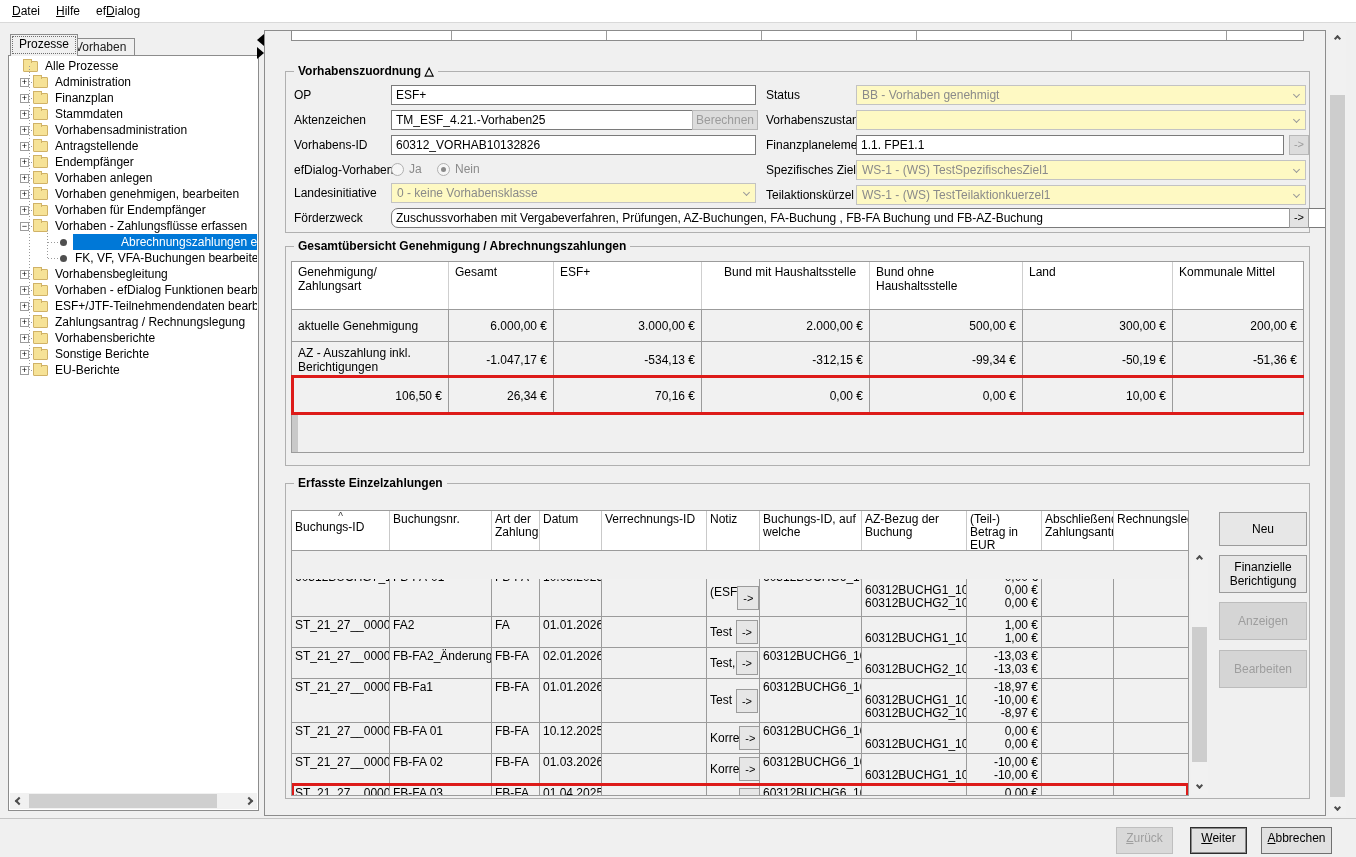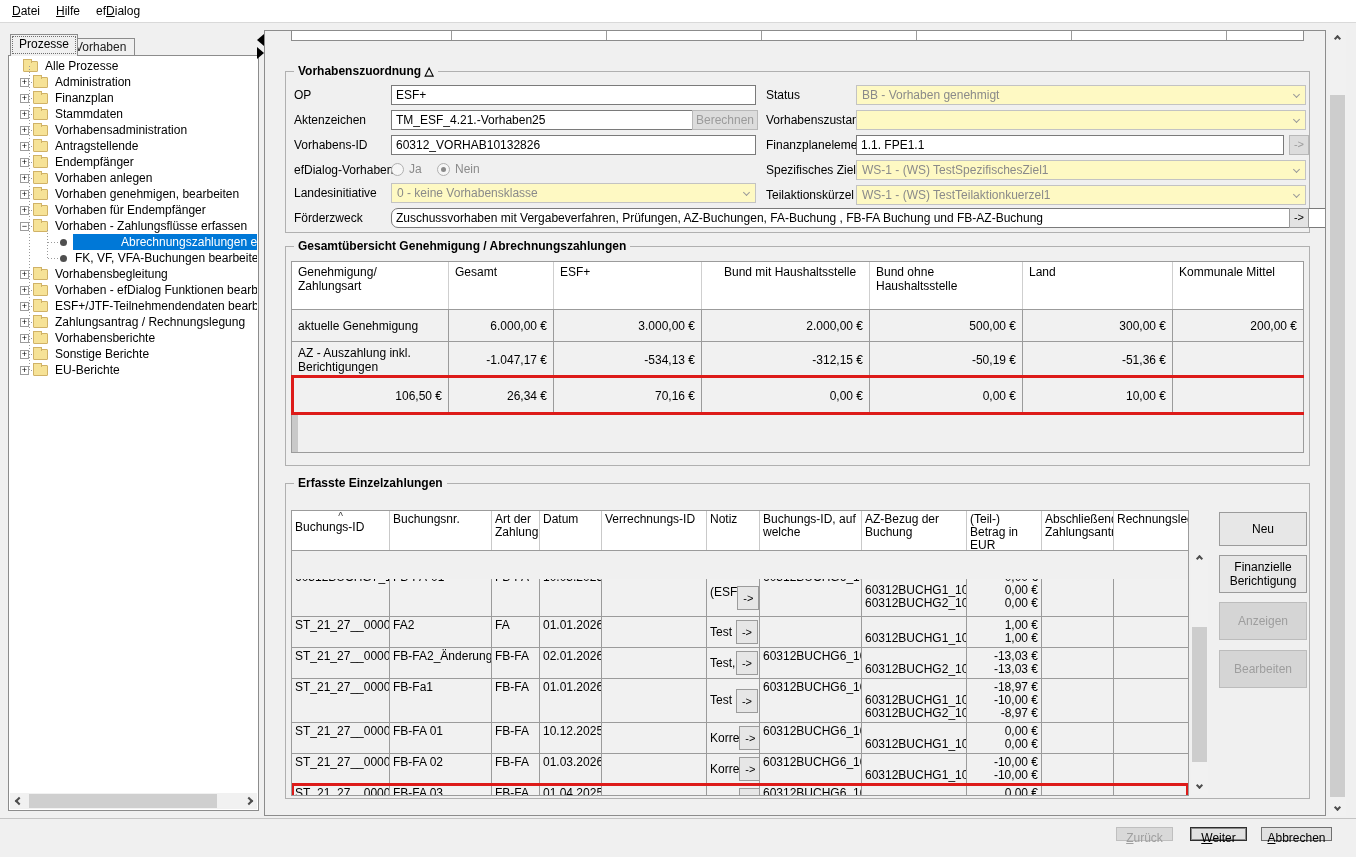--- a/index.html
+++ b/index.html
@@ -131,21 +131,21 @@
 
   .side-buttons { position:absolute; left:933px; top:28px; width:88px; }
   .sbtn { position:absolute; left:0; width:88px; background:#e7e7e7; border:1px solid #9b9b9b; display:flex; align-items:center; justify-content:center; text-align:center; padding:2px; line-height:14px; }
   .sbtn.disabled { background:#d5d5d5; color:#9e9e9e; border-color:#bcbcbc; }
 
   
   .vscroll { position:absolute; left:1329px; top:30px; width:17px; height:786px; background:#f1f1f1; }
 
   
   .footer-sep { position:absolute; left:0; top:818px; width:1356px; border-top:1px solid #c4c4c4; }
-  .ftbtn { position:absolute; top:827px; height:14px; background:#e1e1e1; border:1px solid #707070; text-align:center; line-height:20px; font-size:12px; }
+  .ftbtn { position:absolute; top:827px; height:27px; background:#e1e1e1; border:1px solid #707070; text-align:center; line-height:20px; font-size:12px; }
   .ftbtn u { text-decoration:underline; }
   .ftbtn.disabled { background:#d9d9d9; color:#9f9f9f; border-color:#bfbfbf; }
   .ftbtn.default { border:1px solid #2e2e2e; box-shadow:inset 0 0 0 1px #8a8a8a; }
 </style>
 </head>
 <body>
 
 <div class="menubar" id="menubar">
     <span class="menu-item"><u>D</u>atei</span>
     <span class="menu-item"><u>H</u>ilfe</span>
@@ -382,20 +382,21 @@
           <div class="ovc num">500,00 €</div>
           <div class="ovc num">300,00 €</div>
           <div class="ovc num">200,00 €</div>
         </div>
         <div class="ovr" style="height: 36px;">
           <div class="ovc">AZ - Auszahlung inkl.
 Berichtigungen</div>
           <div class="ovc num">-1.047,17 €</div>
           <div class="ovc num">-534,13 €</div>
           <div class="ovc num">-312,15 €</div>
+          <div class="ovc num">-99,34 €</div>
           <div class="ovc num">-50,19 €</div>
           <div class="ovc num">-51,36 €</div>
         </div>
         <div class="ovr" style="height: 36px;">
           <div class="ovc num">106,50 €</div>
           <div class="ovc num">26,34 €</div>
           <div class="ovc num">70,16 €</div>
           <div class="ovc num">0,00 €</div>
           <div class="ovc num">0,00 €</div>
           <div class="ovc num">10,00 €</div>

